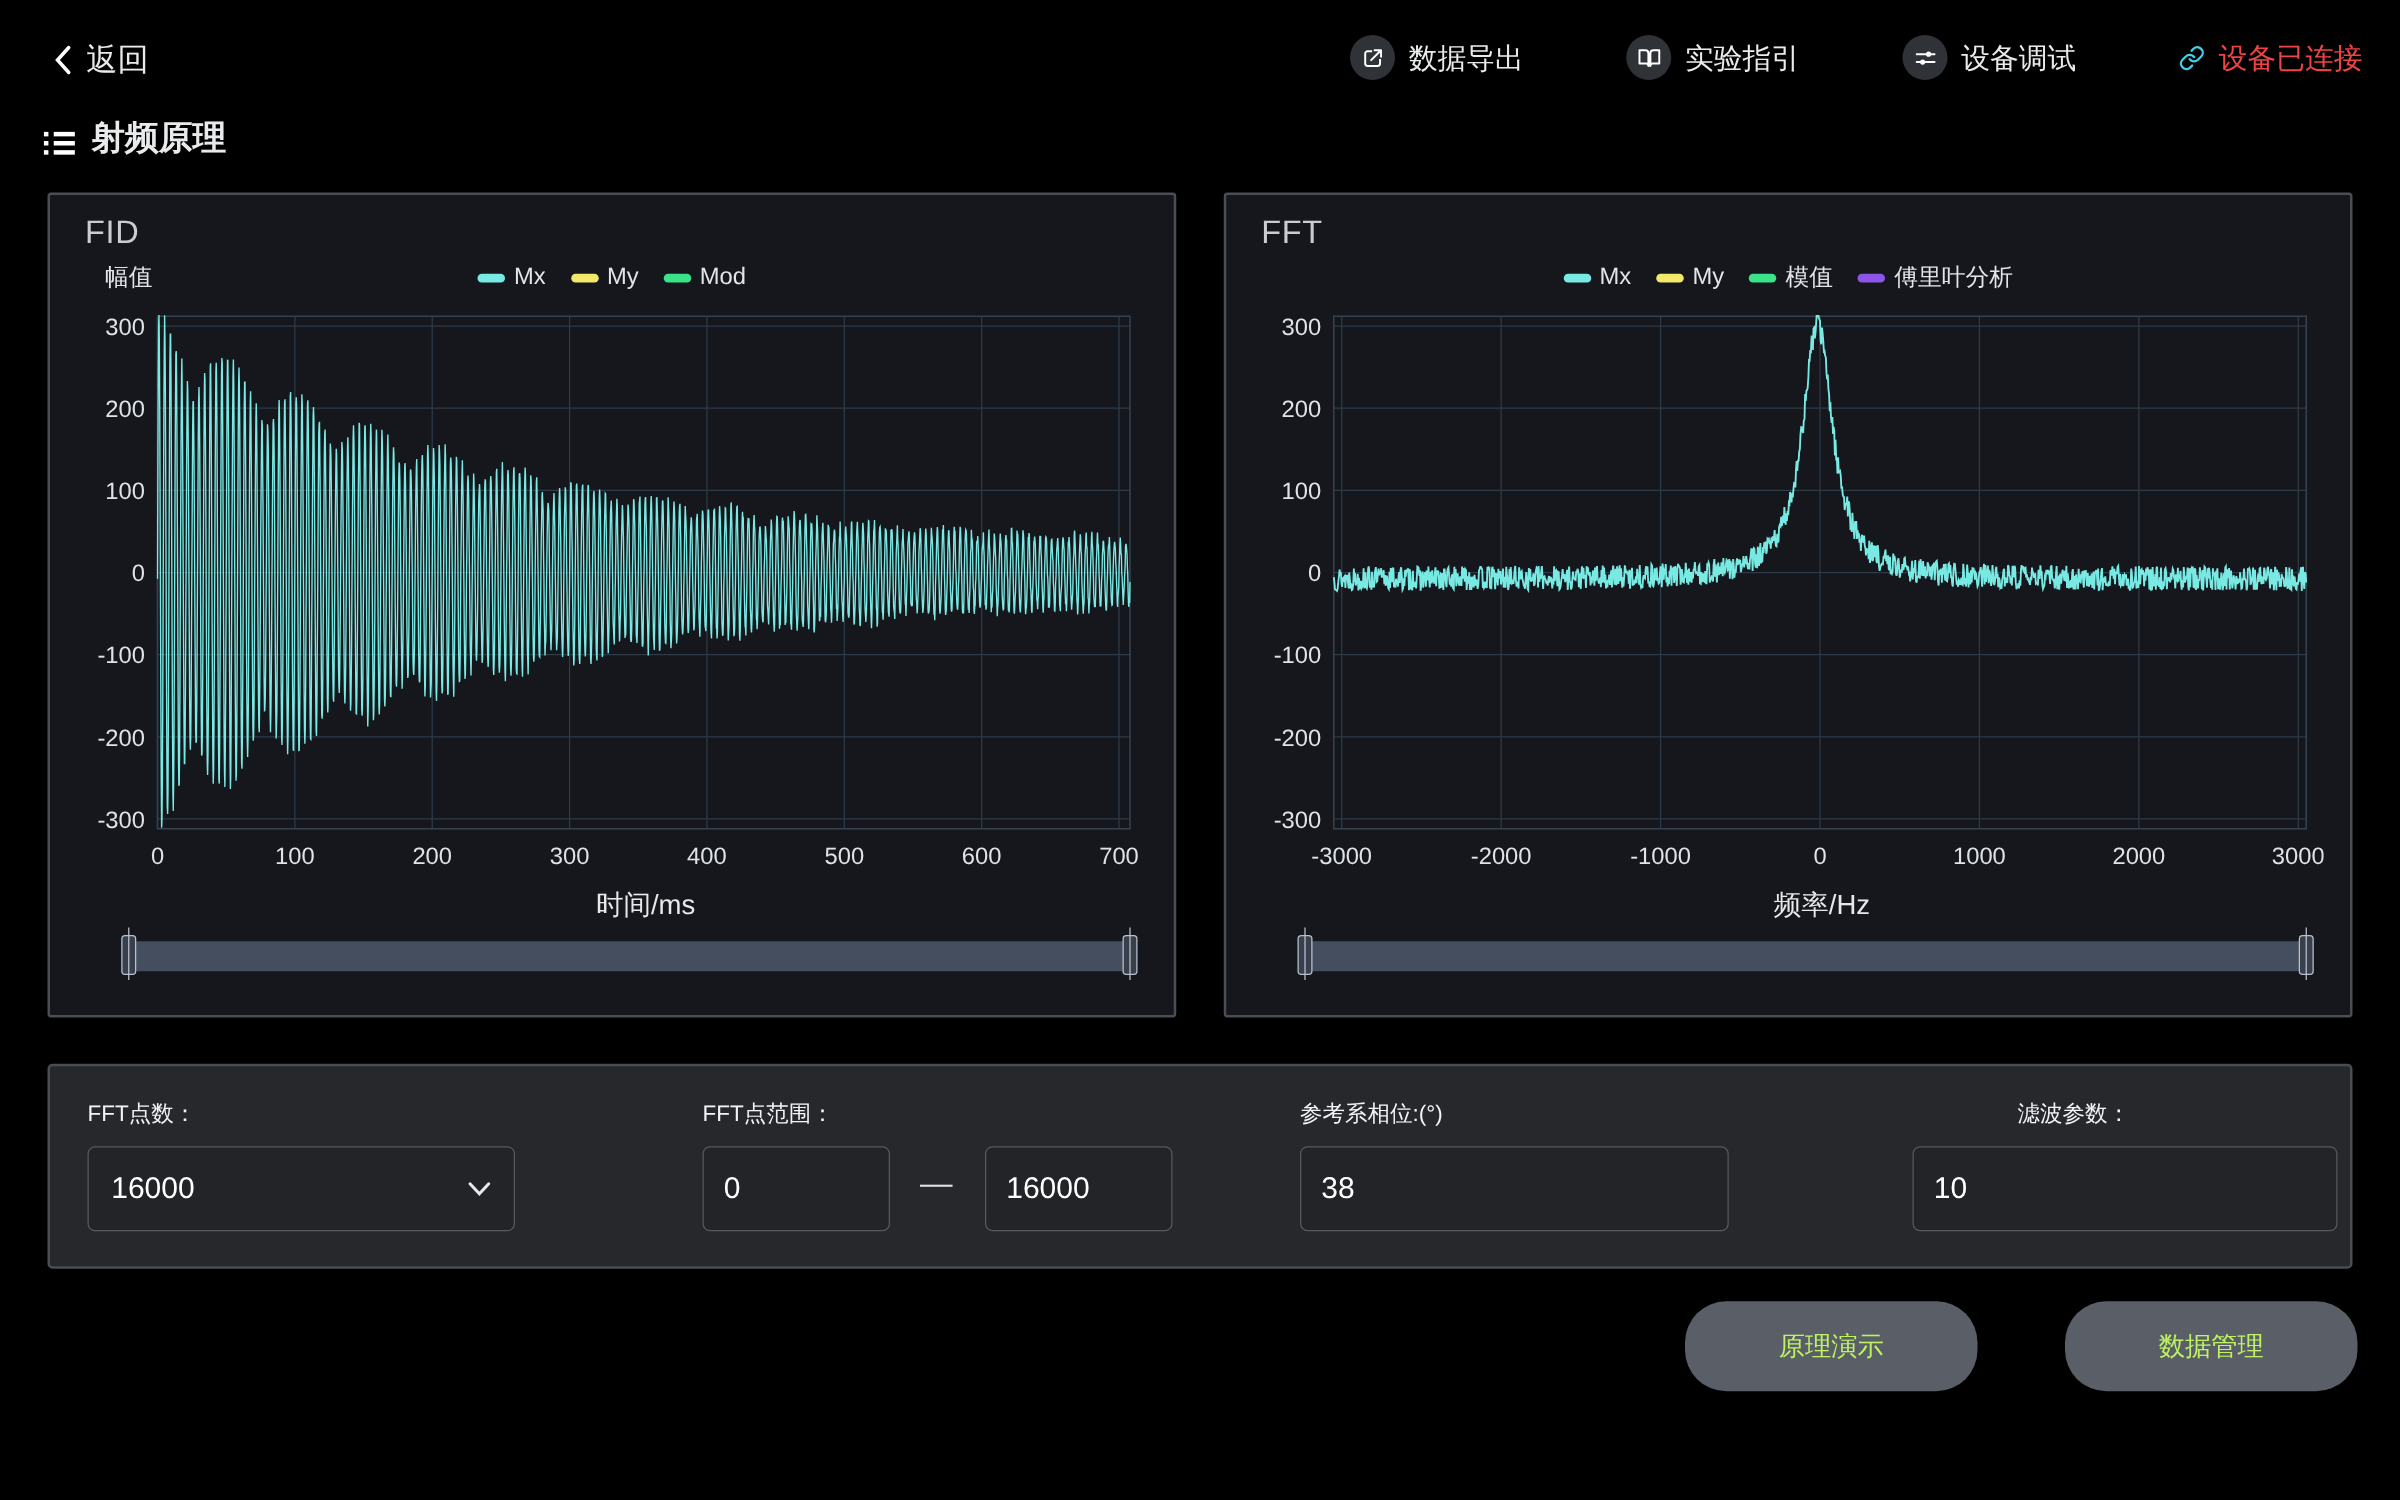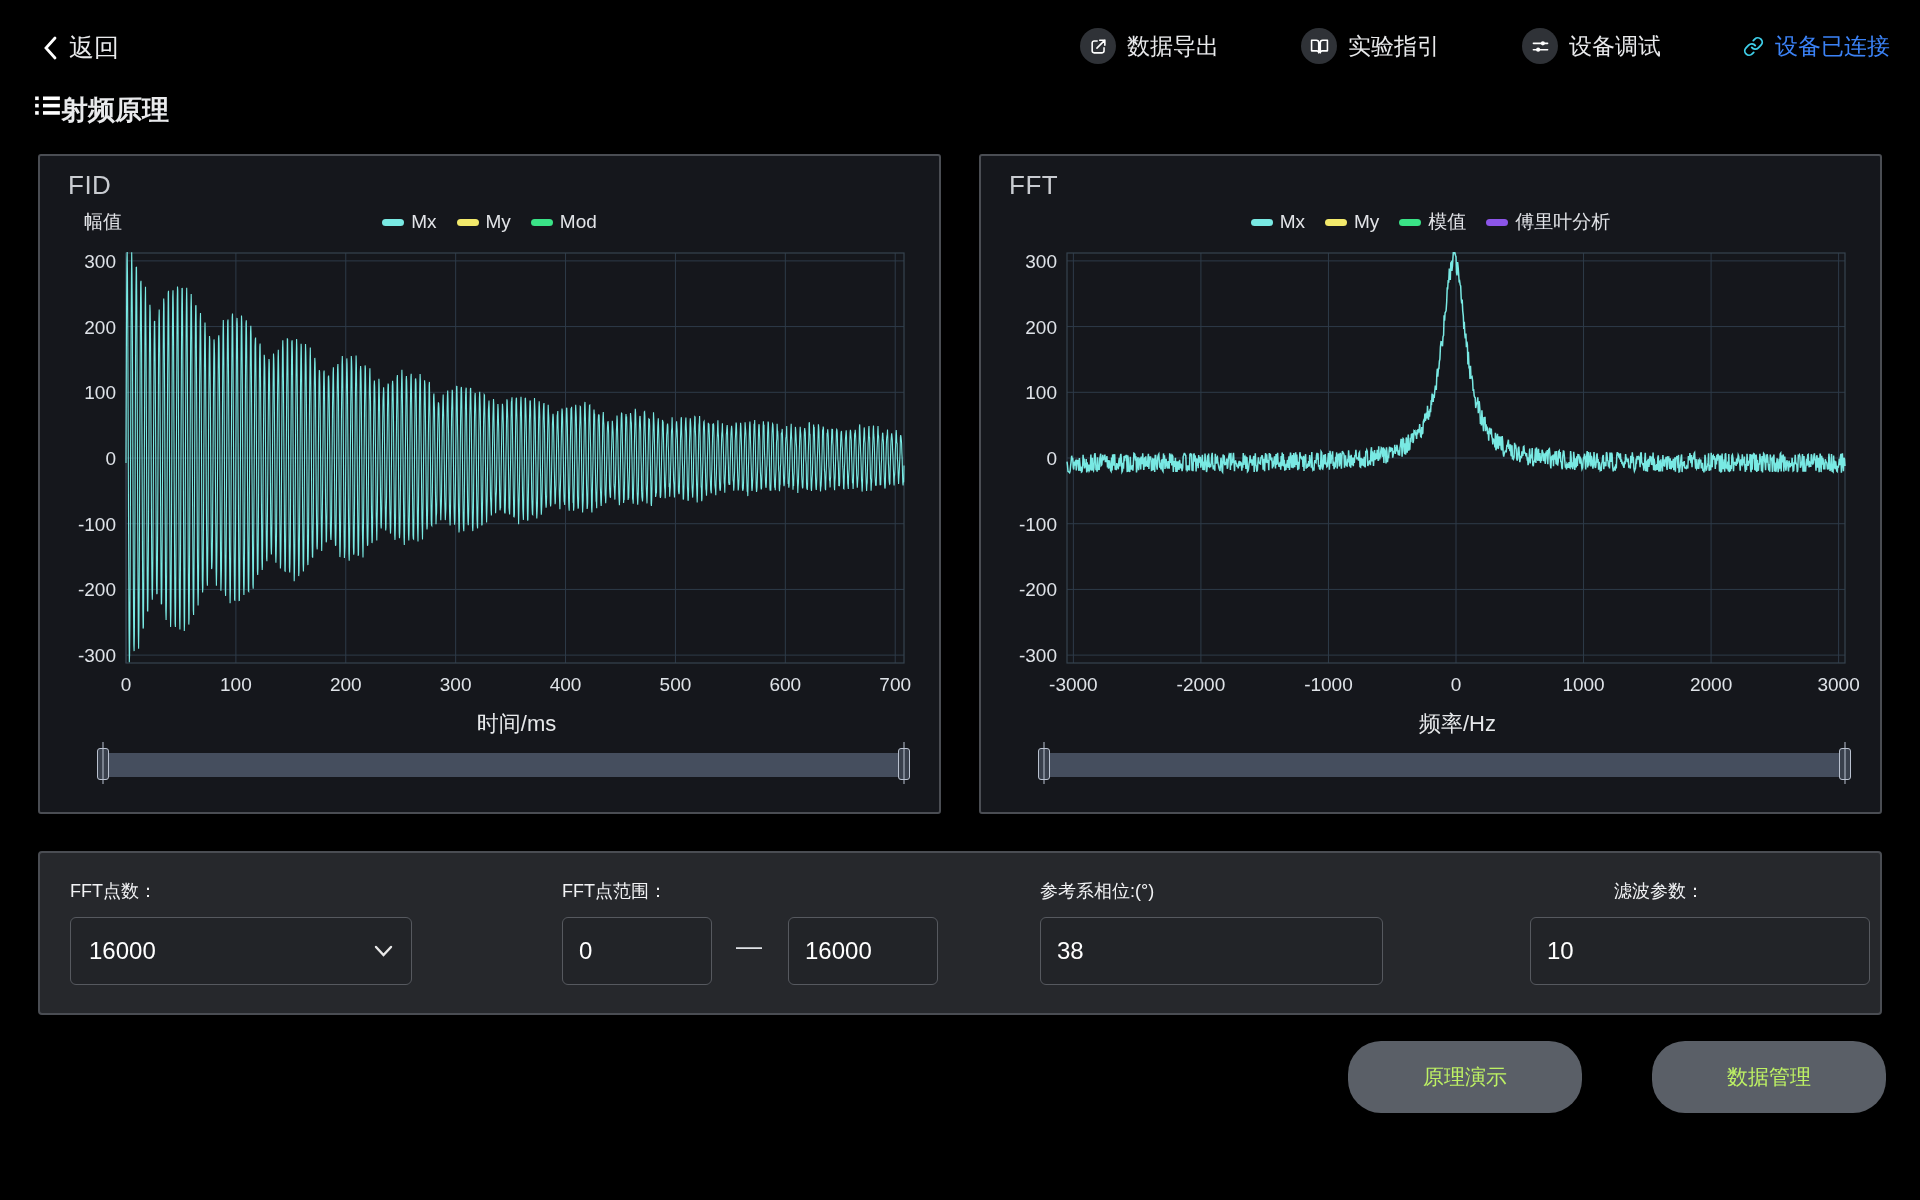--- a/index.html
+++ b/index.html
@@ -3,23 +3,23 @@
 <meta charset="utf-8">
 <style>
   html,body{margin:0;padding:0}
   body{width:1920px;height:1200px;background:#000;font-family:"Liberation Sans","DejaVu Sans",sans-serif;color:#e9eaec;overflow:hidden}
   
   .topbar{display:flex;justify-content:space-between;align-items:flex-end;padding:28px 30px 0 40px}
   .back{display:flex;align-items:center;gap:9px;font-size:25px;cursor:pointer}
   .topnav{display:flex;align-items:center;gap:82px;font-size:23px}
   .nav-item{display:flex;align-items:center;gap:11px;cursor:pointer}
   .nav-icon-circle{width:36px;height:36px;border-radius:50%;background:#2f3237;display:flex;align-items:center;justify-content:center}
-  .nav-item.accent{color:#3b82f6}
-  
-  .pagetitle{display:flex;align-items:flex-start;font-size:27px;font-weight:bold;padding:28px 4px 0 34px}
+  .nav-item.accent{color:#ef4444}
+  
+  .pagetitle{display:flex;align-items:flex-end;gap:12px;font-size:27px;font-weight:bold;padding:28px 4px 0 34px}
   
   .charts{display:flex;gap:38px;margin:26px 38px 0}
   .panel{flex:1;height:660px;background:#15171c;border:2px solid #4a4d53;border-radius:3px;padding:0 20px;box-sizing:border-box}
   .panel-title{font-size:26px;font-weight:500;color:#c9ccd1;margin:14px 0 0 8px;letter-spacing:.5px}
   .legend-row{position:relative;height:34px;margin-top:4px;display:flex;align-items:center;justify-content:center;gap:20px;font-size:19px;color:#e2e4e8}
   .ylabel{position:absolute;left:24px;top:50%;transform:translateY(-50%)}
   .legend-item{display:flex;align-items:center;gap:7px}
   .legend-marker{width:22px;height:7px;border-radius:3.5px;display:inline-block}
   .chart-svg{display:block}
   .tick{font-size:19px;fill:#dfe3e8}

